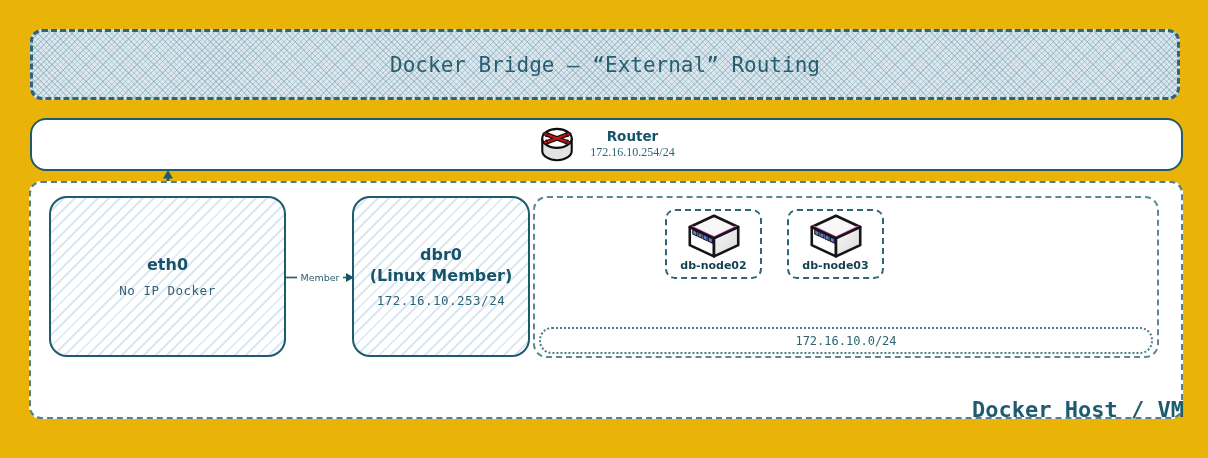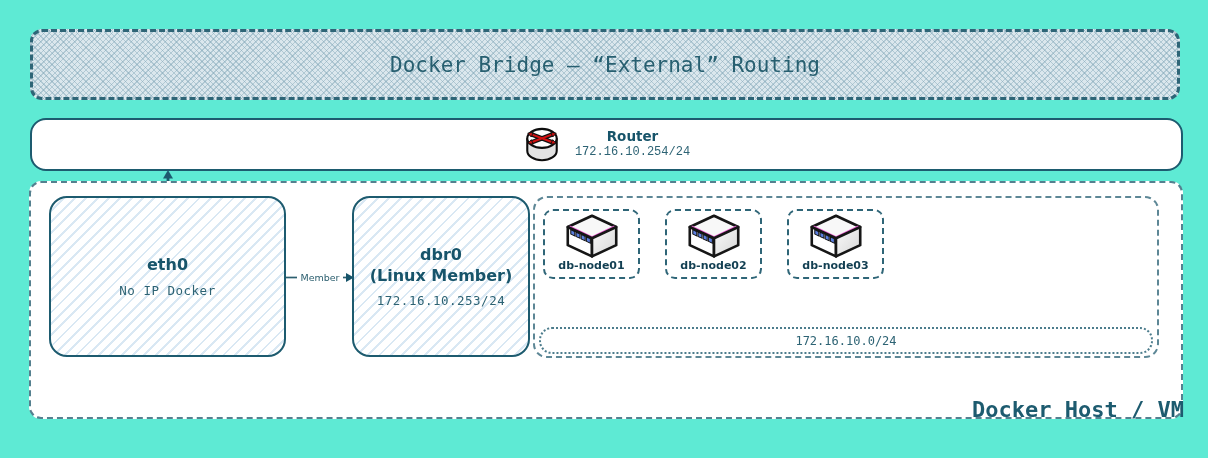--- a/index.html
+++ b/index.html
@@ -1,17 +1,17 @@
 <!DOCTYPE html>
 <html><head>
 <meta charset="utf-8">
 <style>
   html,body{margin:0;padding:0;background:#ffffff;}
   .page{
-    position:relative;width:1208px;height:458px;background:#5eead4;
+    position:relative;width:1208px;height:458px;background:#eab308;
     font-family:"DejaVu Sans","Liberation Sans",sans-serif;overflow:hidden;
   }
   .abs{position:absolute;box-sizing:border-box;}
 
   
   .banner{
     left:30px;top:29px;width:1150px;height:71px;
     border:3px dashed #2e6577;border-radius:12px;
     background-color:#dbe7ed;
     background-image:
@@ -26,21 +26,21 @@
 
   
   .router-panel{
     left:30px;top:118px;width:1153px;height:53px;background:#ffffff;
     border:2px solid #1d5b6f;border-radius:16px;
     display:flex;align-items:center;justify-content:center;gap:14px;
   }
   .router-text{display:flex;flex-direction:column;align-items:center;line-height:1.15;}
   .router-label{font-size:13.5px;font-weight:bold;color:#17546a;}
   .router-ip{
-    font-family:Liberation Mono, monospace;
+    font-family:Liberation Serif, serif;
     font-size:12px;color:#2d6374;margin-top:2px;
   }
 
   
   .uplink{left:159px;top:170px;width:18px;height:29px;}
 
   
   .host-box{
     left:29px;top:181px;width:1154px;height:238px;background:#ffffff;
     border:2px dashed #54808f;border-radius:12px;
@@ -170,26 +170,20 @@
   </svg>
 
   <div class="abs hatch-box dbr0-box">
     <span class="if-name">dbr0</span>
     <span class="if-name">(Linux Member)</span>
     <span class="if-note">172.16.10.253/24</span>
   </div>
 
   <div class="abs net-container"></div>
 
-  <div class="abs node-card node-1">
-    <svg width="54" height="45">
-        <use href="#sym-server"></use>
-      </svg>
-    <span class="node-label">db-node01</span>
-  </div>
   <div class="abs node-card node-2">
     <svg width="54" height="45">
         <use href="#sym-server"></use>
       </svg>
     <span class="node-label">db-node02</span>
   </div>
   <div class="abs node-card node-3">
     <svg width="54" height="45">
         <use href="#sym-server"></use>
       </svg>

